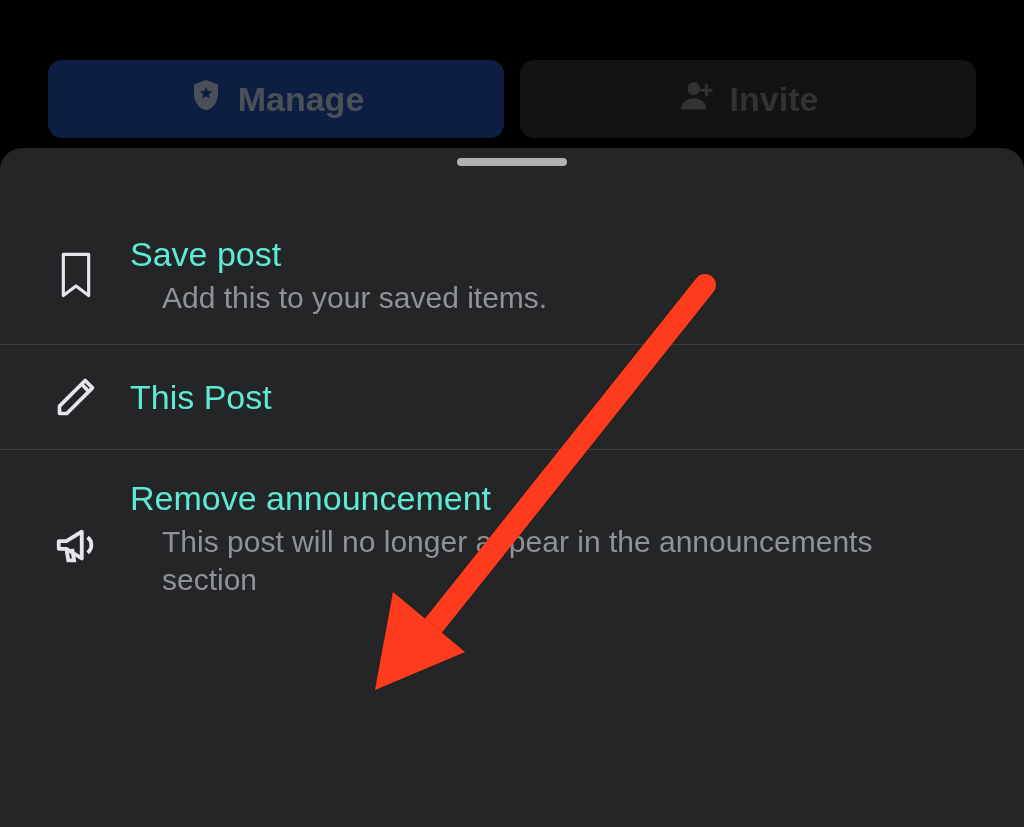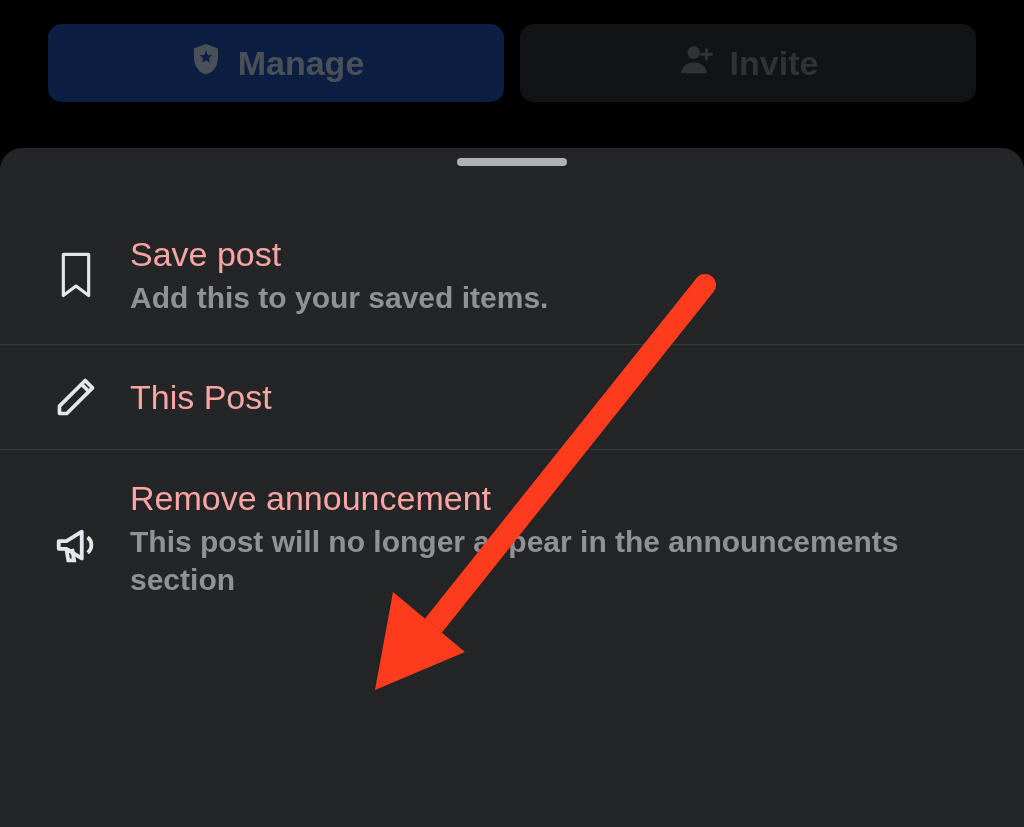--- a/index.html
+++ b/index.html
@@ -24,20 +24,21 @@
       flex: 1;
       display: flex;
       align-items: center;
       justify-content: center;
       gap: 14px;
       height: 78px;
       border-radius: 14px;
       font-size: 34px;
       font-weight: 600;
       cursor: pointer;
+      margin-top: 36px;
     }
     .manage-btn {
       background: #16397a;
       color: #8892a0;
     }
     .invite-btn {
       background: #222426;
       color: #595b5d;
     }
     .sheet {
@@ -77,30 +78,31 @@
       justify-content: center;
       flex-shrink: 0;
       color: #e4e6eb;
     }
     .menu-text {
       display: flex;
       flex-direction: column;
       gap: 4px;
     }
     .menu-title {
-      color: #fca5a5;
+      color: #5eead4;
       font-size: 34px;
       font-weight: 500;
       line-height: 1.2;
     }
     .menu-subtitle {
       color: #8f9296;
       font-size: 30px;
-      font-weight: 700;
+      font-weight: 400;
       line-height: 1.25;
+      margin-left: 32px;
     }
     .arrow-overlay {
       position: absolute;
       top: 260px;
       left: 355px;
       width: 380px;
       height: 440px;
       pointer-events: none;
       z-index: 10;
     }

